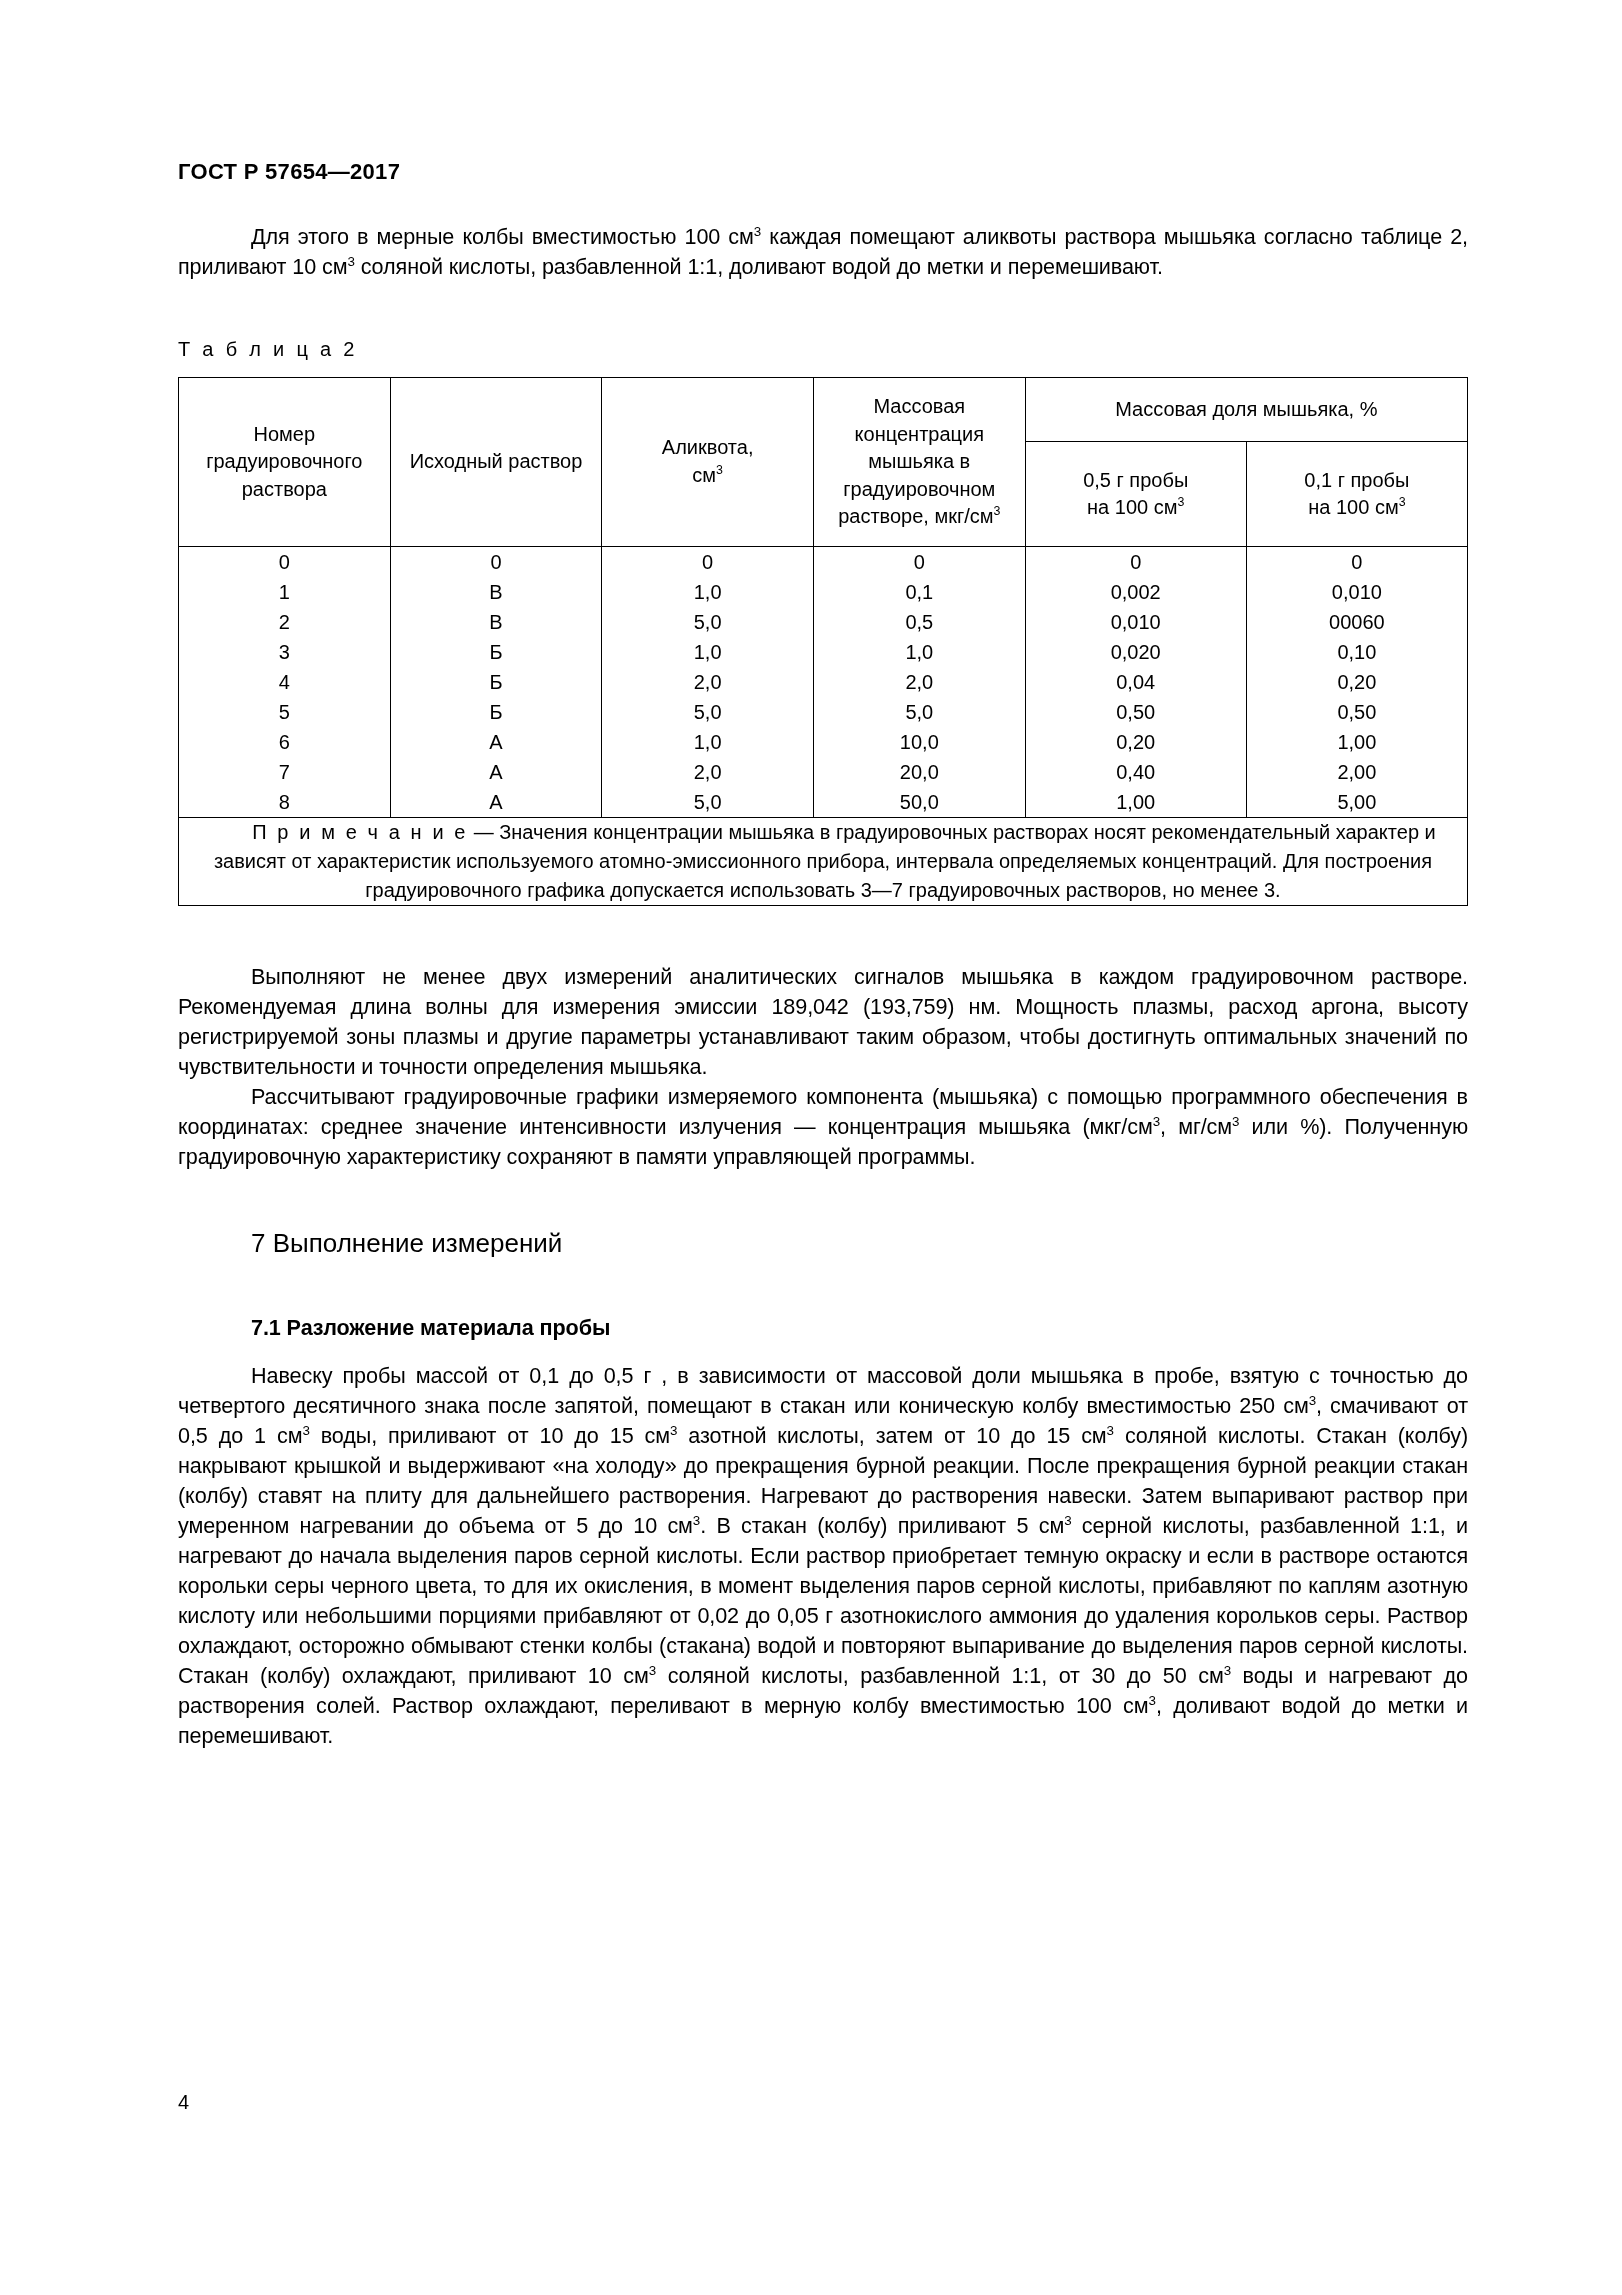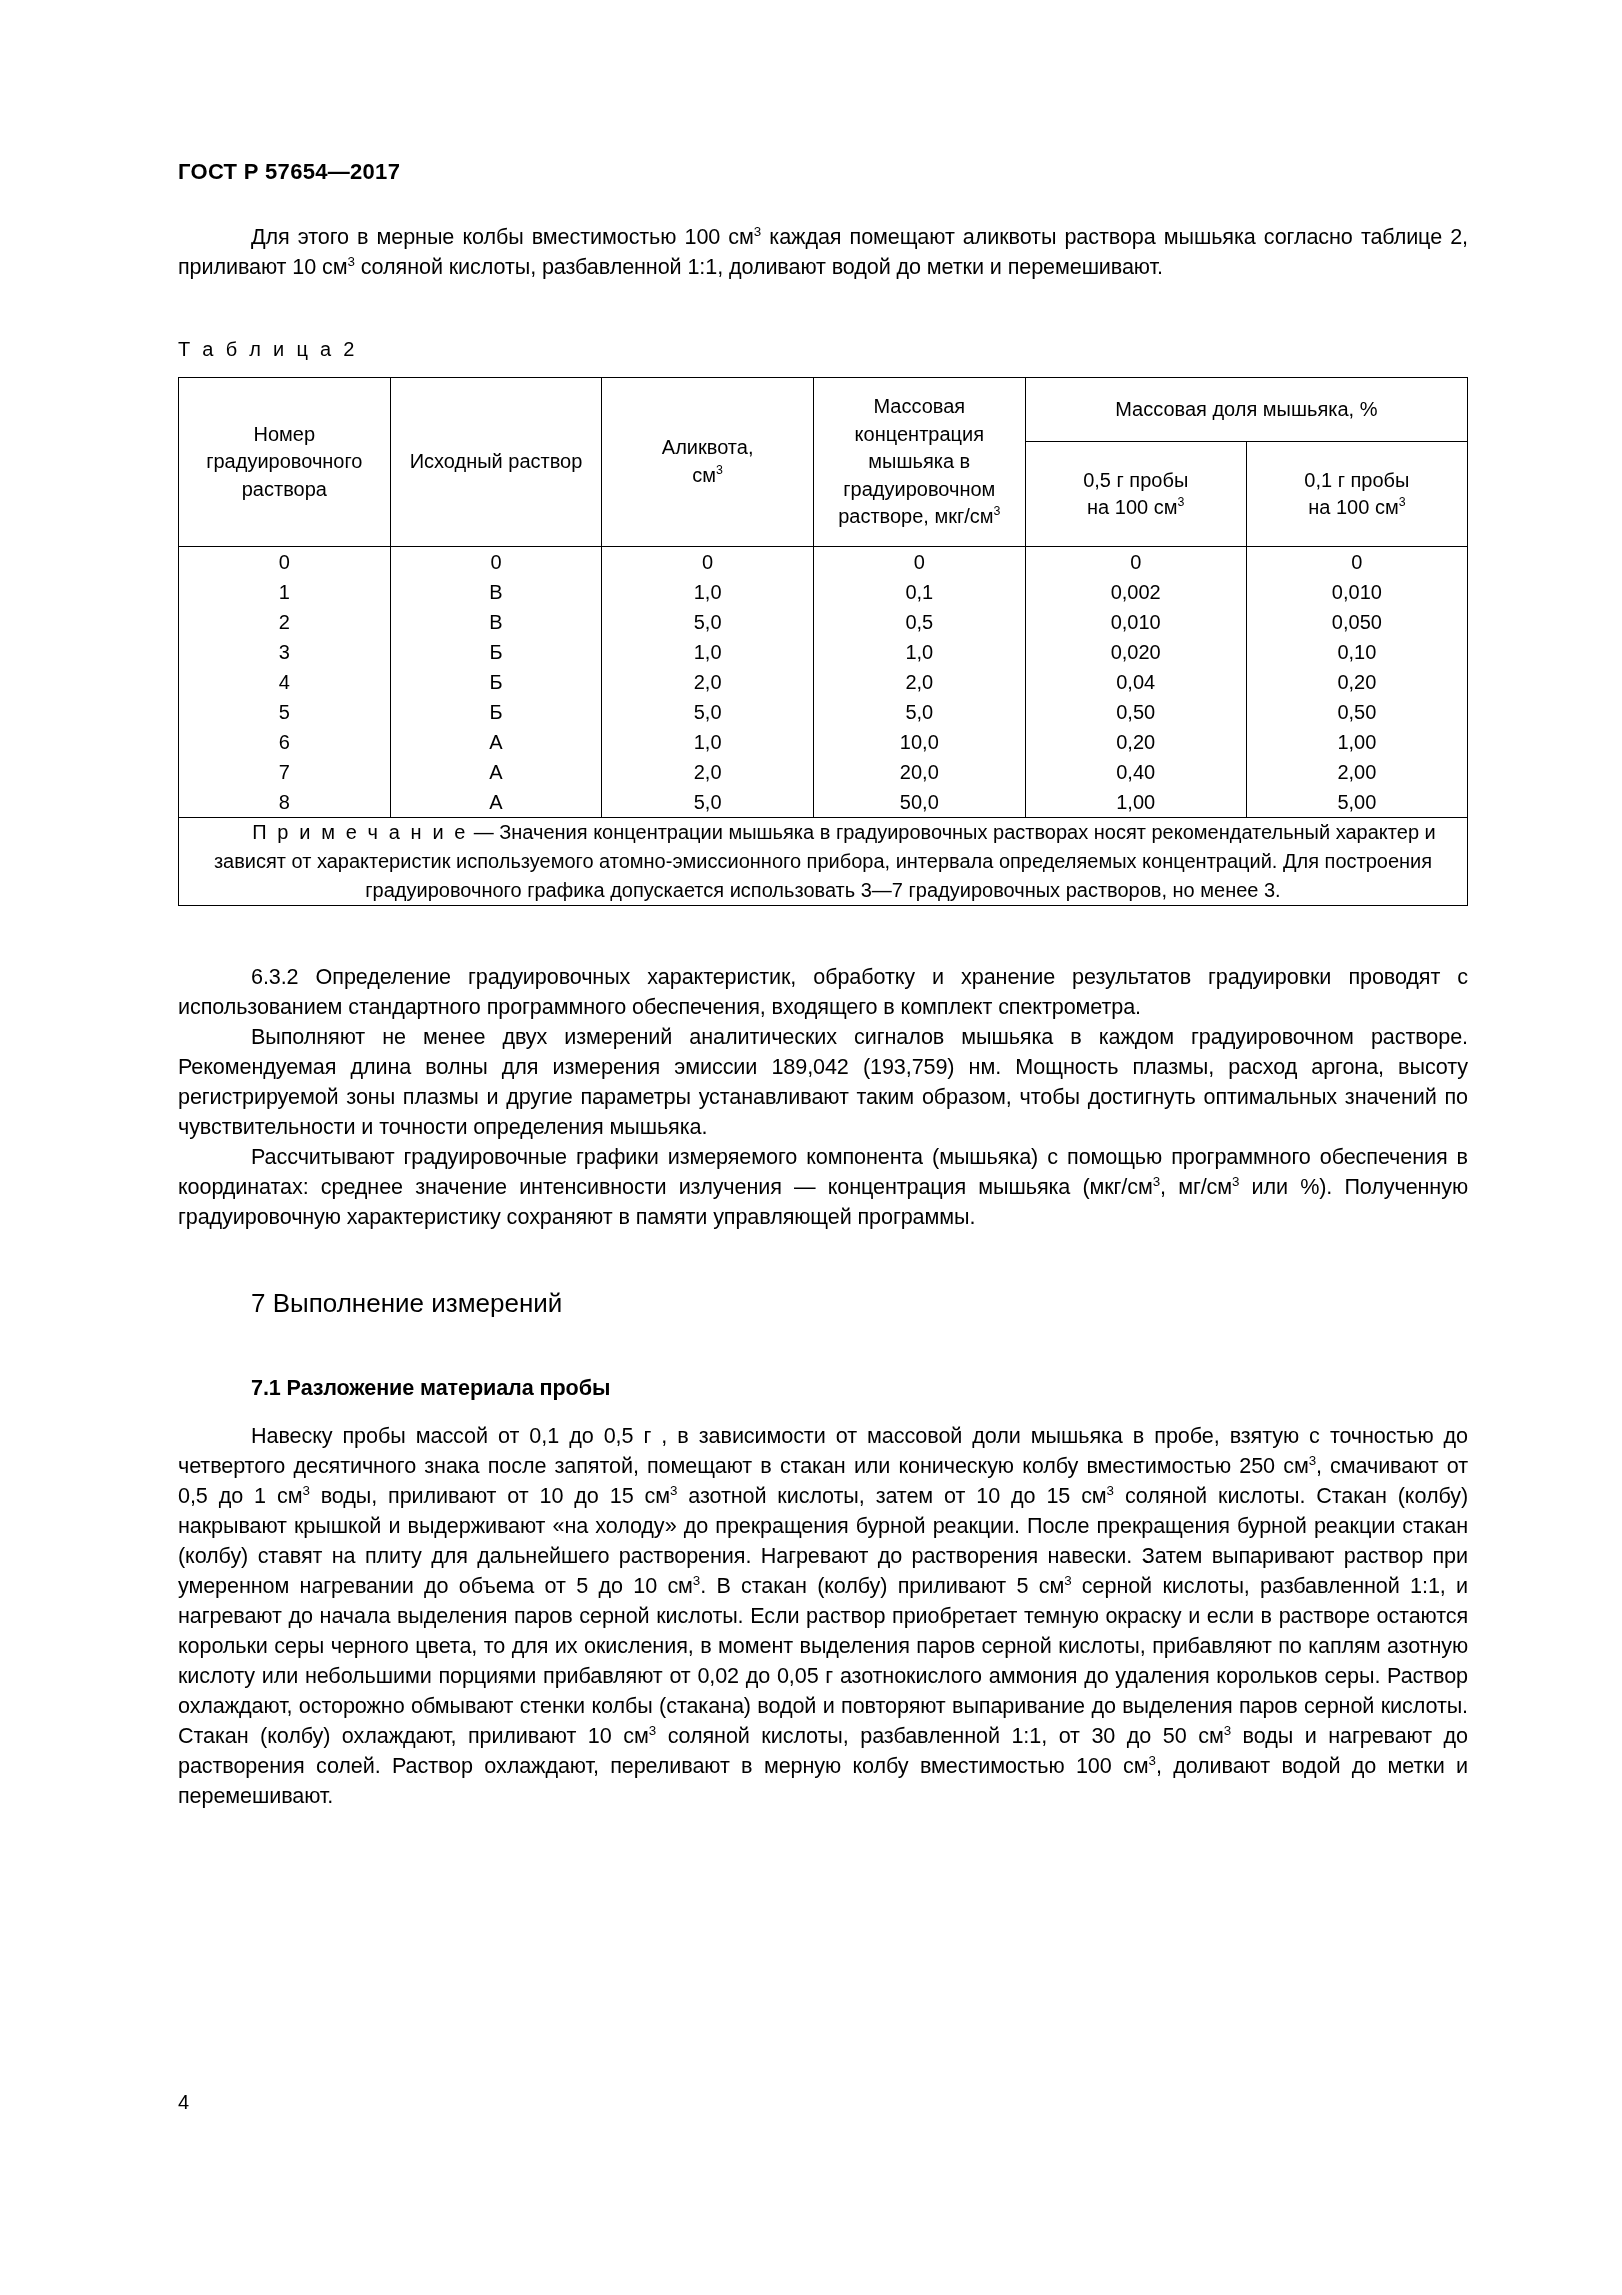--- a/index.html
+++ b/index.html
@@ -142,21 +142,21 @@
             <td class="col3" style="border-top: none; border-bottom: none;">0,1</td>
             <td class="col4" style="border-top: none; border-bottom: none;">0,002</td>
             <td class="col4" style="border-top: none; border-bottom: none;">0,010</td>
           </tr>
           <tr>
             <td class="col0" style="border-top: none; border-bottom: none;">2</td>
             <td class="col1" style="border-top: none; border-bottom: none;">В</td>
             <td class="col2" style="border-top: none; border-bottom: none;">5,0</td>
             <td class="col3" style="border-top: none; border-bottom: none;">0,5</td>
             <td class="col4" style="border-top: none; border-bottom: none;">0,010</td>
-            <td class="col4" style="border-top: none; border-bottom: none;">0,050</td>
+            <td class="col4" style="border-top: none; border-bottom: none;">00060</td>
           </tr>
           <tr>
             <td class="col0" style="border-top: none; border-bottom: none;">3</td>
             <td class="col1" style="border-top: none; border-bottom: none;">Б</td>
             <td class="col2" style="border-top: none; border-bottom: none;">1,0</td>
             <td class="col3" style="border-top: none; border-bottom: none;">1,0</td>
             <td class="col4" style="border-top: none; border-bottom: none;">0,020</td>
             <td class="col4" style="border-top: none; border-bottom: none;">0,10</td>
           </tr>
           <tr>
@@ -202,21 +202,20 @@
         </tbody>
       <tfoot>
         <tr class="thickline">
           <td class="note" colspan="6"><span class="note-lbl">П р и м е ч а н и е</span><span> — Значения концентрации мышьяка в градуировочных растворах носят рекомендательный характер и зависят от характеристик используемого атомно-эмиссионного прибора, интервала определяемых концентраций. Для построения градуировочного графика допускается использовать 3—7 градуировочных растворов, но менее 3.</span></td>
         </tr>
       </tfoot>
     </table>
 
     <div class="gap-l"></div>
 
-    <p class="body ind">6.3.2  Определение градуировочных характеристик, обработку и хранение результатов градуировки проводят с использованием стандартного программного обеспечения, входящего в комплект спектрометра.</p>
 
     <p class="body ind">Выполняют не менее двух измерений аналитических сигналов мышьяка в каждом градуировочном растворе. Рекомендуемая длина волны для измерения эмиссии 189,042 (193,759) нм. Мощность плазмы, расход аргона, высоту регистрируемой зоны плазмы и другие параметры устанавливают таким образом, чтобы достигнуть оптимальных значений по чувствительности и точности определения мышьяка.</p>
 
     <p class="body ind"><span>Рассчитывают градуировочные графики измеряемого компонента (мышьяка) с помощью программного обеспечения в координатах: среднее значение интенсивности излучения — концентрация мышьяка (мкг/см</span><sup>3</sup><span>, мг/см</span><sup>3</sup><span> или %). Полученную градуировочную характеристику сохраняют в памяти управляющей программы.</span></p>
 
     <div class="gap-l"></div>
 
     <h2 class="sec-head-big">7  Выполнение измерений</h2>
 
     <div class="gap-l"></div>

